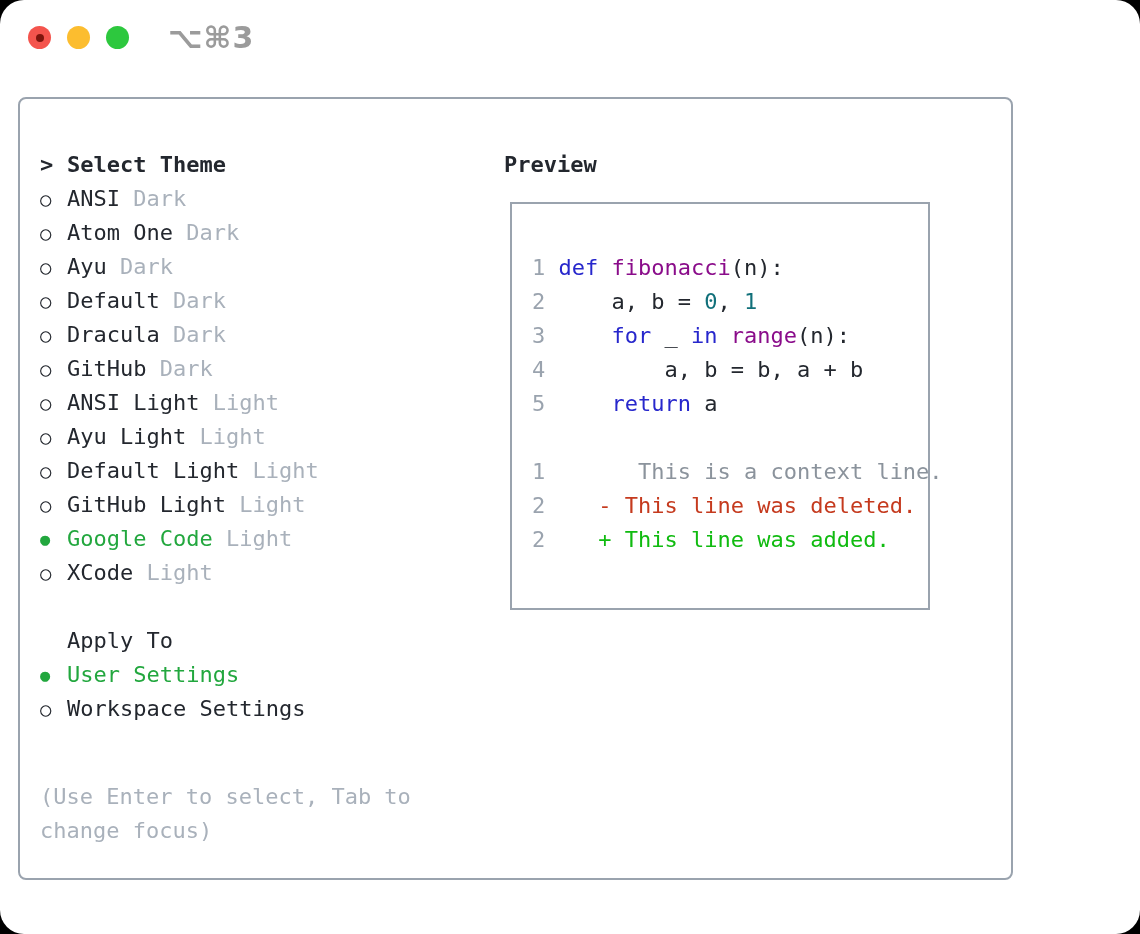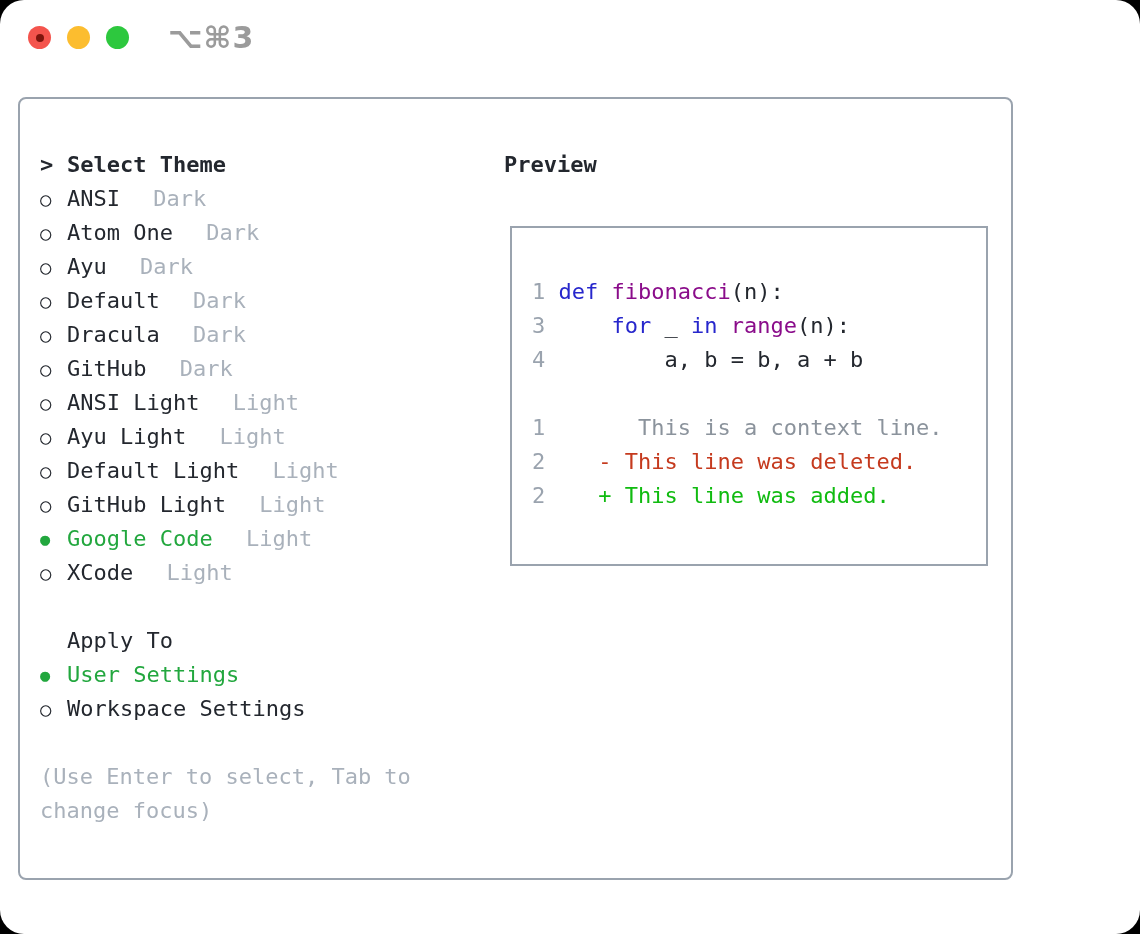--- a/index.html
+++ b/index.html
@@ -39,28 +39,28 @@
   .left-col{width:450px;flex:none;}
   .right-col{flex:1;padding-left:14px;}
   .row{height:34px;white-space:pre;display:flex;align-items:center;}
   .row.blank{height:34px;}
   .marker{display:inline-block;width:27px;flex:none;color:var(--text);font-size:19px;}
   .marker.sel{color:var(--accent_green);font-size:17px;}
   .prompt{display:inline-block;width:27px;flex:none;font-weight:bold;color:var(--text);}
   .hdr{font-weight:bold;color:var(--text);text-align:center;}
   .theme-name{color:var(--text);}
   .theme-name.sel-text{color:var(--accent_green);}
-  .variant{color:var(--dim);margin-left:20px;}
+  .variant{color:var(--dim);}
   .apply-name{color:var(--text);}
   .apply-name.sel-text{color:var(--accent_green);}
-  .hint{margin-top:34px;color:var(--dim);white-space:normal;width:440px;line-height:34px;}
+  .hint{margin-top:54px;color:var(--dim);white-space:normal;width:440px;line-height:34px;}
   
   .preview-title{height:34px;font-weight:bold;color:var(--text);margin-bottom:2px;}
   .preview-box{
-    margin-top:44px;margin-left:6px;width:478px;
+    margin-top:20px;margin-left:6px;width:420px;
     border:2px solid var(--border);
     padding:47px 18px 51px 20px;
   }
   .pline{height:34px;white-space:pre;}
   .num{color:var(--linenum);}
   .tk-pl{color:var(--text);}
   .tk-kw{color:var(--kw);}
   .tk-fn{color:var(--fn);}
   .tk-lit{color:var(--lit);}
   .tk-ctx{color:var(--ctx);}
@@ -107,22 +107,24 @@
           <div class="row"><span class="marker sel">●</span><span class="apply-name sel-text">User Settings</span></div>
           <div class="row"><span class="marker">○</span><span class="apply-name">Workspace Settings</span></div>
         </div>
       <div class="hint">(Use Enter to select, Tab to change focus)</div>
     </div>
 
     <div class="right-col">
       <div class="preview-title">Preview</div>
       <div class="preview-box" id="preview-box">
           <div class="pline"><span class="num">1 </span><span class="tk-kw">def</span><span class="tk-pl"> </span><span class="tk-fn">fibonacci</span><span class="tk-pl">(n):</span></div>
+          <div class="pline"><span class="num">2 </span><span class="tk-pl">    a, b = </span><span class="tk-lit">0</span><span class="tk-pl">, </span><span class="tk-lit">1</span></div>
           <div class="pline"><span class="num">3 </span><span class="tk-pl">    </span><span class="tk-kw">for</span><span class="tk-pl"> _ </span><span class="tk-kw">in</span><span class="tk-pl"> </span><span class="tk-fn">range</span><span class="tk-pl">(n):</span></div>
           <div class="pline"><span class="num">4 </span><span class="tk-pl">        a, b = b, a + b</span></div>
+          <div class="pline"><span class="num">5 </span><span class="tk-pl">    </span><span class="tk-kw">return</span><span class="tk-pl"> a</span></div>
           <div class="pline"><span class="num"></span></div>
           <div class="pline"><span class="num">1 </span><span class="tk-ctx">      This is a context line.</span></div>
           <div class="pline"><span class="num">2 </span><span class="tk-pl">   </span><span class="tk-del">- This line was deleted.</span></div>
           <div class="pline"><span class="num">2 </span><span class="tk-pl">   </span><span class="tk-add">+ This line was added.</span></div>
         </div>
     </div>
   </div>
 </div>
 
 </body></html>

